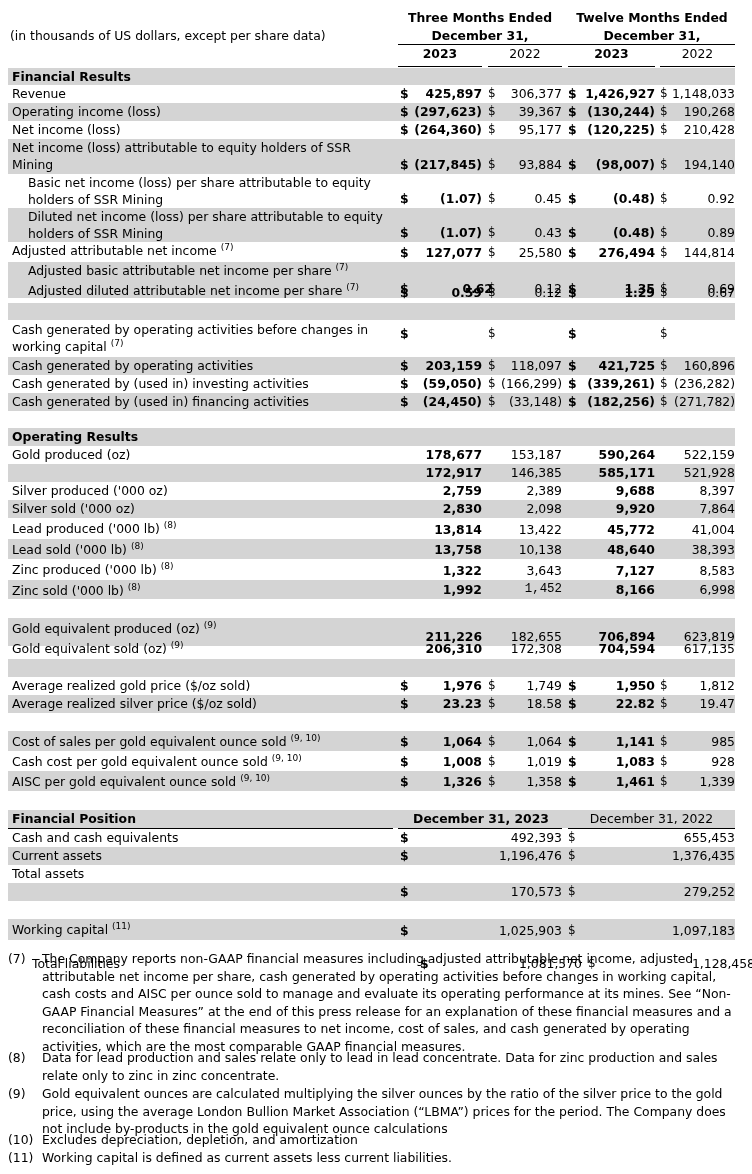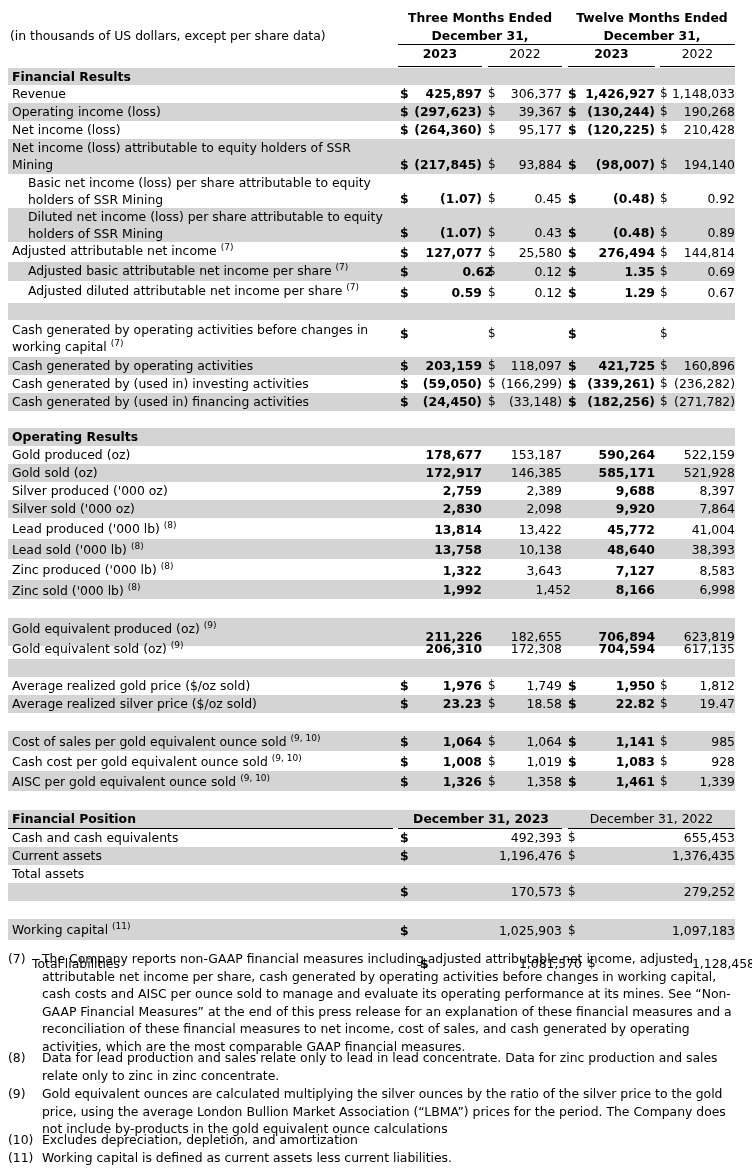--- a/index.html
+++ b/index.html
@@ -116,21 +116,21 @@
       <div class="lbl" style="top: 0px;">Adjusted attributable net income <sup>(7)</sup></div>
       <div class="cell b" style="left: 392px;">$</div>
       <div class="cell n b" style="right: 253px;">127,077</div>
       <div class="cell d" style="left: 480px;">$</div>
       <div class="cell n" style="right: 173px;">25,580</div>
       <div class="cell b" style="left: 560px;">$</div>
       <div class="cell n b" style="right: 80px;">276,494</div>
       <div class="cell d" style="left: 652px;">$</div>
       <div class="cell n" style="right: 0px;">144,814</div>
     </div>
-    <div class="row g" style="top: 262px; height: 19px;">
+    <div class="row g" style="top: 262px; height: 36px;">
       <div class="lbl in" style="top: 0px;">Adjusted basic attributable net income per share <sup>(7)</sup></div>
       <div class="cell b" style="left: 392px;">$</div>
       <div class="cell n b" style="right: 242px; margin-top: 48px;">0.62</div>
       <div class="cell d" style="left: 480px;">$</div>
       <div class="cell n" style="right: 173px;">0.12</div>
       <div class="cell b" style="left: 560px;">$</div>
       <div class="cell n b" style="right: 80px;">1.35</div>
       <div class="cell d" style="left: 652px;">$</div>
       <div class="cell n" style="right: 0px;">0.69</div>
     </div>
@@ -194,21 +194,20 @@
       <div class="lbl sec" style="top: 0px;">Operating Results</div>
     </div>
     <div class="row" style="top: 446px; height: 18px;">
       <div class="lbl" style="top: 0px;">Gold produced (oz)</div>
       <div class="cell n b" style="right: 253px;">178,677</div>
       <div class="cell n" style="right: 173px;">153,187</div>
       <div class="cell n b" style="right: 80px;">590,264</div>
       <div class="cell n" style="right: 0px;">522,159</div>
     </div>
     <div class="row g" style="top: 464px; height: 18px;">
-      <div class="lbl" style="top: 0px;">Gold sold (oz)</div>
       <div class="cell n b" style="right: 253px;">172,917</div>
       <div class="cell n" style="right: 173px;">146,385</div>
       <div class="cell n b" style="right: 80px;">585,171</div>
       <div class="cell n" style="right: 0px;">521,928</div>
     </div>
     <div class="row" style="top: 482px; height: 18px;">
       <div class="lbl" style="top: 0px;">Silver produced ('000 oz)</div>
       <div class="cell n b" style="right: 253px;">2,759</div>
       <div class="cell n" style="right: 173px;">2,389</div>
       <div class="cell n b" style="right: 80px;">9,688</div>
@@ -238,21 +237,21 @@
     <div class="row" style="top: 559px; height: 21px;">
       <div class="lbl" style="top: 2px;">Zinc produced ('000 lb) <sup>(8)</sup></div>
       <div class="cell n b" style="right: 253px;">1,322</div>
       <div class="cell n" style="right: 173px;">3,643</div>
       <div class="cell n b" style="right: 80px;">7,127</div>
       <div class="cell n" style="right: 0px;">8,583</div>
     </div>
     <div class="row g" style="top: 580px; height: 19px;">
       <div class="lbl" style="top: 2px;">Zinc sold ('000 lb) <sup>(8)</sup></div>
       <div class="cell n b" style="right: 253px;">1,992</div>
-      <div class="cell n" style="right: 164px;">1,452</div>
+      <div class="cell n" style="right: 173px; font-family: Liberation Mono, monospace;">1,452</div>
       <div class="cell n b" style="right: 80px;">8,166</div>
       <div class="cell n" style="right: 0px;">6,998</div>
     </div>
     <div class="row g" style="top: 618px; height: 28px;">
       <div class="lbl" style="top: 2px;">Gold equivalent produced (oz) <sup>(9)</sup></div>
       <div class="cell n b" style="right: 253px;">211,226</div>
       <div class="cell n" style="right: 173px;">182,655</div>
       <div class="cell n b" style="right: 80px;">706,894</div>
       <div class="cell n" style="right: 0px;">623,819</div>
     </div>

